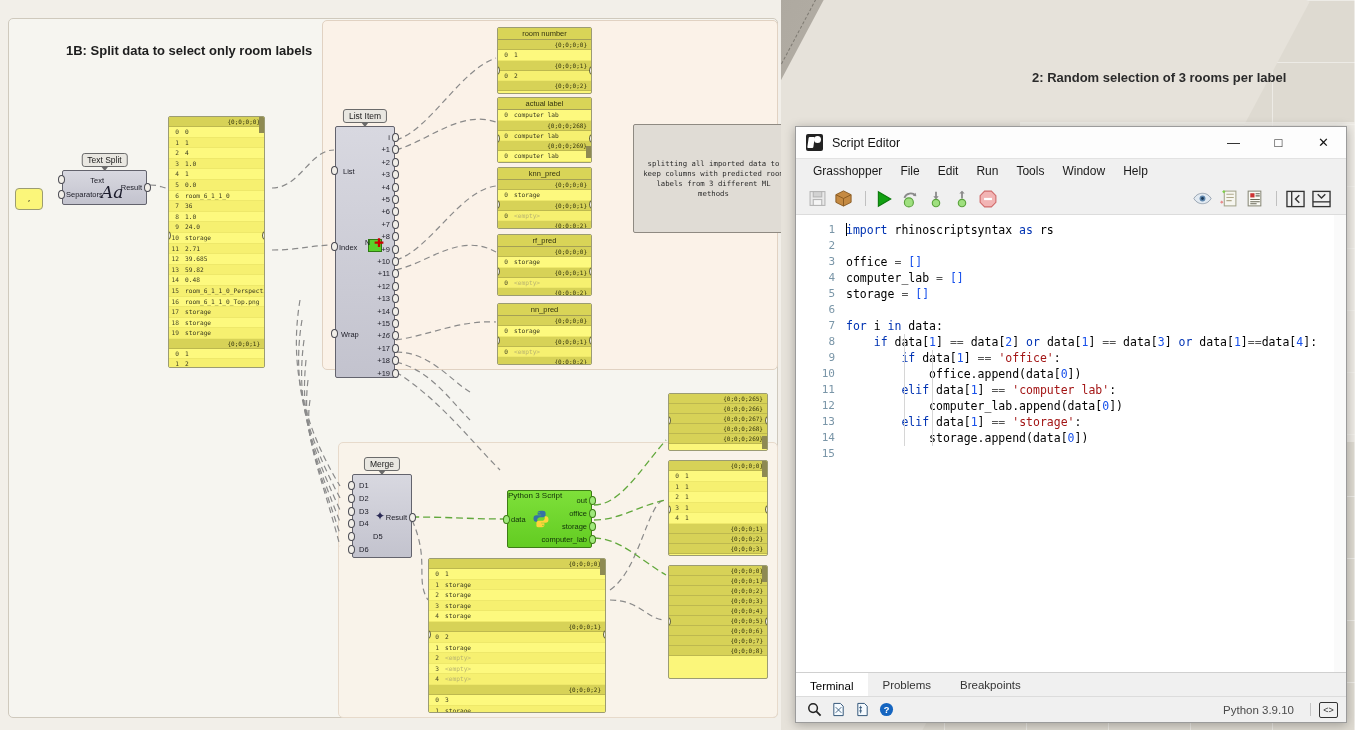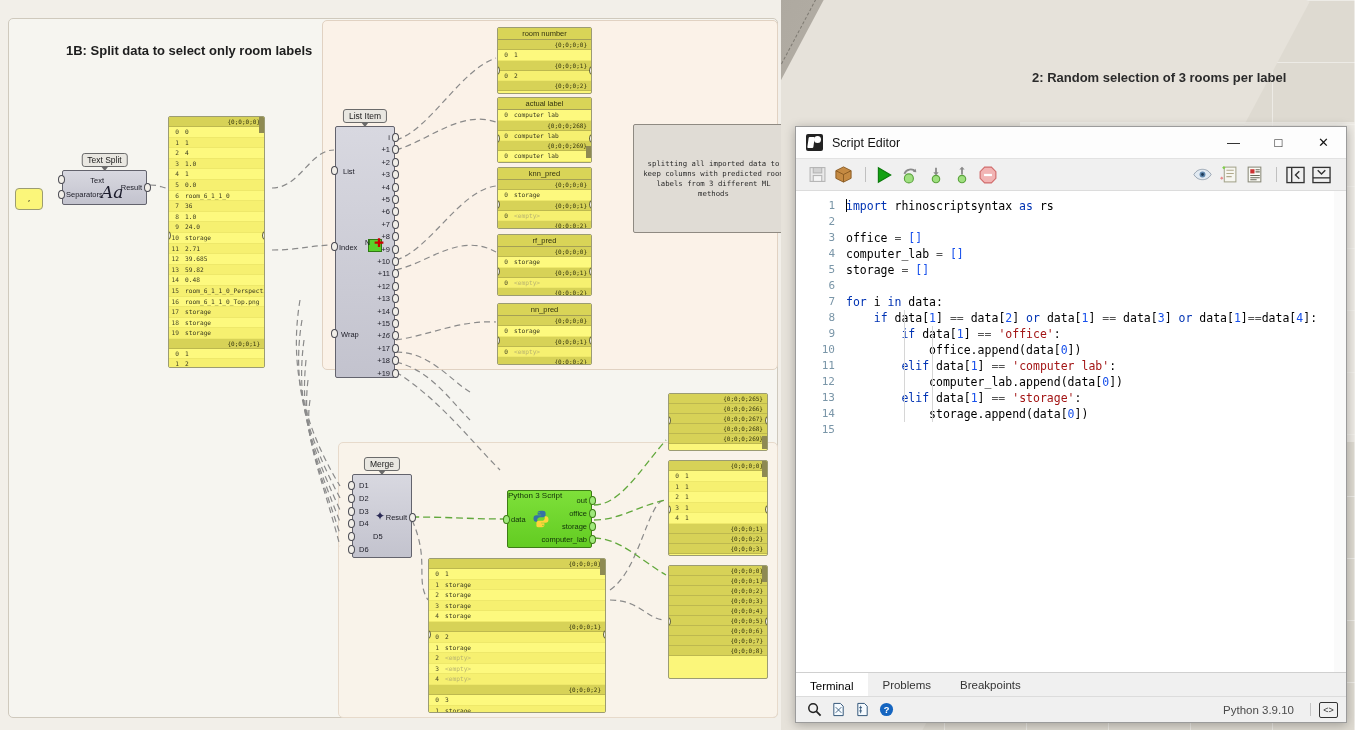--- a/index.html
+++ b/index.html
@@ -712,20 +712,29 @@
   <div class="se-titlebar">
     <div class="se-appicon"></div>
     <div class="se-title">Script Editor</div>
     <div class="se-winbtns">
       <div class="se-winbtn">—</div>
       <div class="se-winbtn">□</div>
       <div class="se-winbtn close">✕</div>
     </div>
   </div>
 
+  <div class="se-menubar">
+    <div class="se-menu">Grasshopper</div>
+    <div class="se-menu">File</div>
+    <div class="se-menu">Edit</div>
+    <div class="se-menu">Run</div>
+    <div class="se-menu">Tools</div>
+    <div class="se-menu">Window</div>
+    <div class="se-menu">Help</div>
+  </div>
 
   <div class="se-toolbar">
     <div class="tb-ico">
       <svg width="17" height="17" viewBox="0 0 16 16">
           <rect x="1" y="1.5" width="14" height="13" fill="#e9e9e9" stroke="#b4b4b4"></rect>
           <rect x="4" y="1.5" width="8" height="5" fill="#d2d2d2" stroke="#b4b4b4"></rect>
           <rect x="4" y="9" width="8" height="5.5" fill="#f5f5f5" stroke="#b4b4b4"></rect>
         </svg>
     </div>
     <div class="tb-ico">

